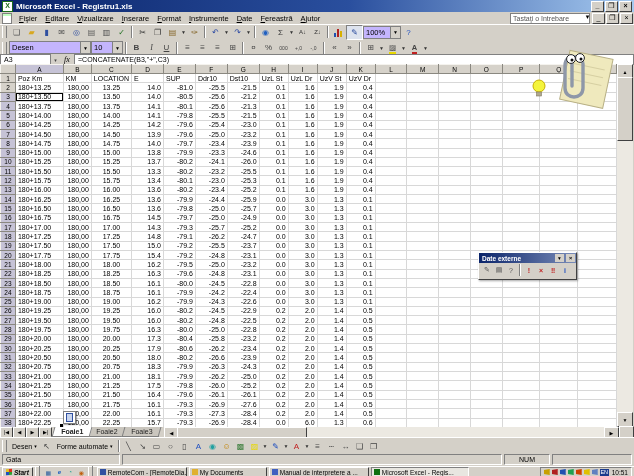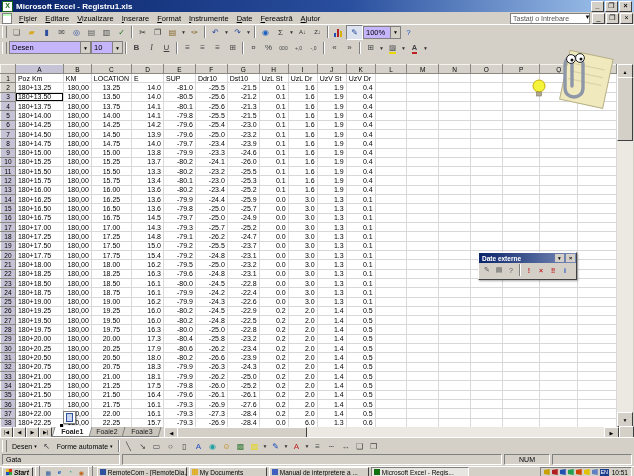--- a/index.html
+++ b/index.html
@@ -319,20 +319,26 @@
       <span class="tbtn">
         <span class="colorbar">▨<i style="background:#e8d800"></i></span>
       </span>
       <span class="dd">▼</span>
       <span class="tbtn">
         <span class="colorbar">A<i style="background:#c02020"></i></span>
       </span>
       <span class="dd">▼</span>
     </div>
 
+  <div id="formulabar">
+    <span id="namebox">A3</span>
+    <span id="namebox-dd" class="tbtn">▾</span>
+    <span id="fx-btn">fx</span>
+    <span id="formula-input">=CONCATENATE(B3,"+",C3)</span>
+  </div>
 
   <div id="grid-wrap">
       <table class="grid">
         <colgroup>
           <col style="width:15px">
           <col style="width:48px">
           <col style="width:28px">
           <col style="width:39px">
           <col style="width:32px">
           <col style="width:32px">

